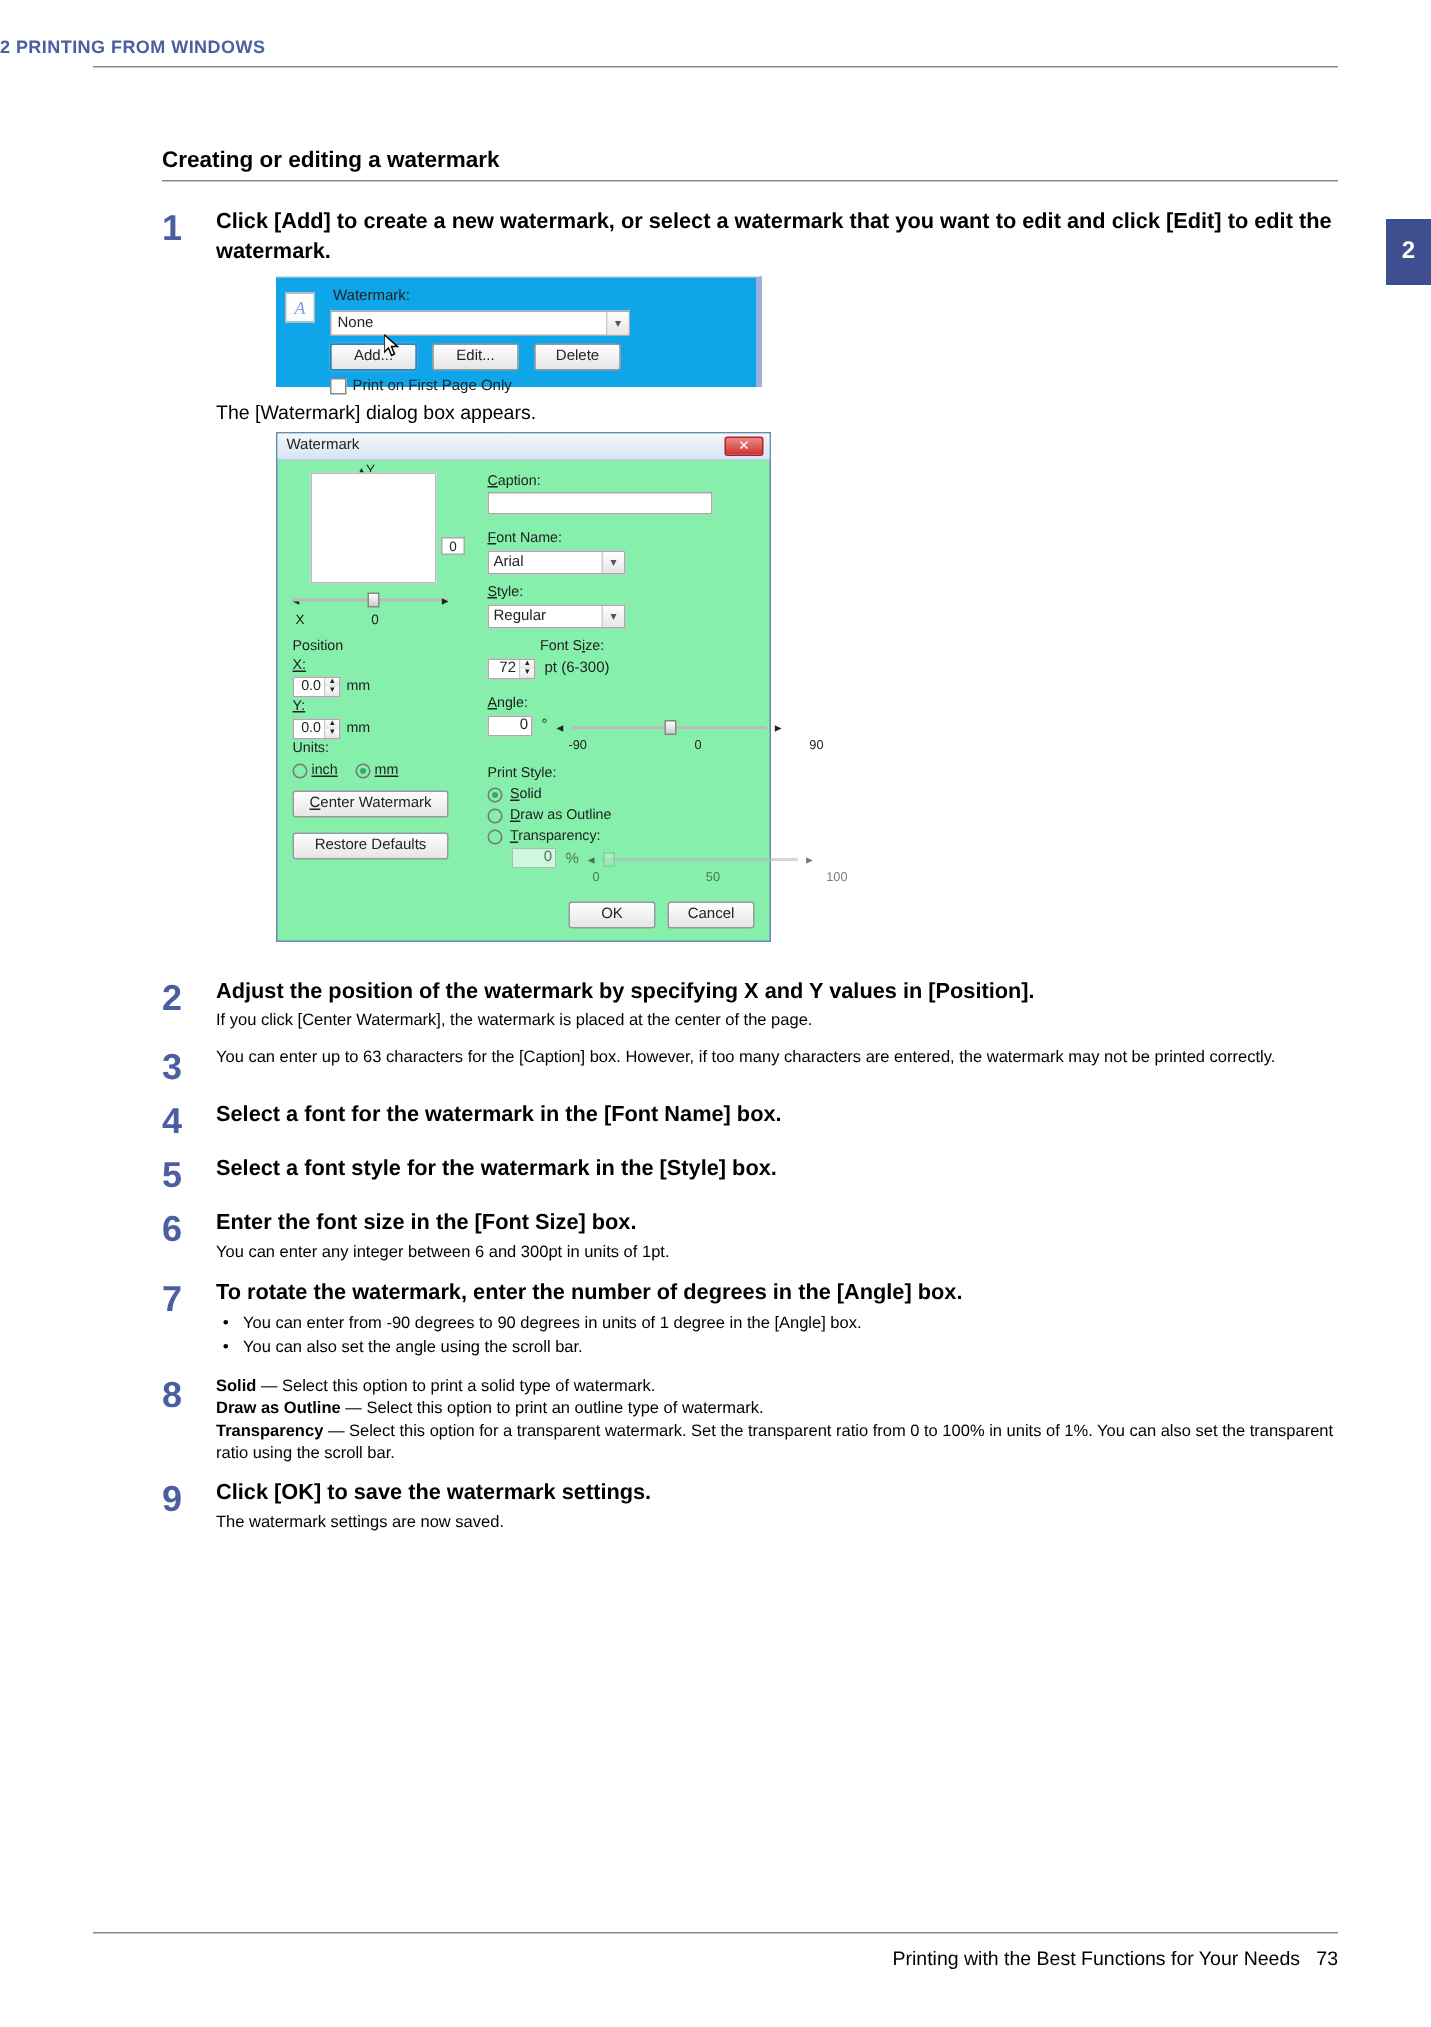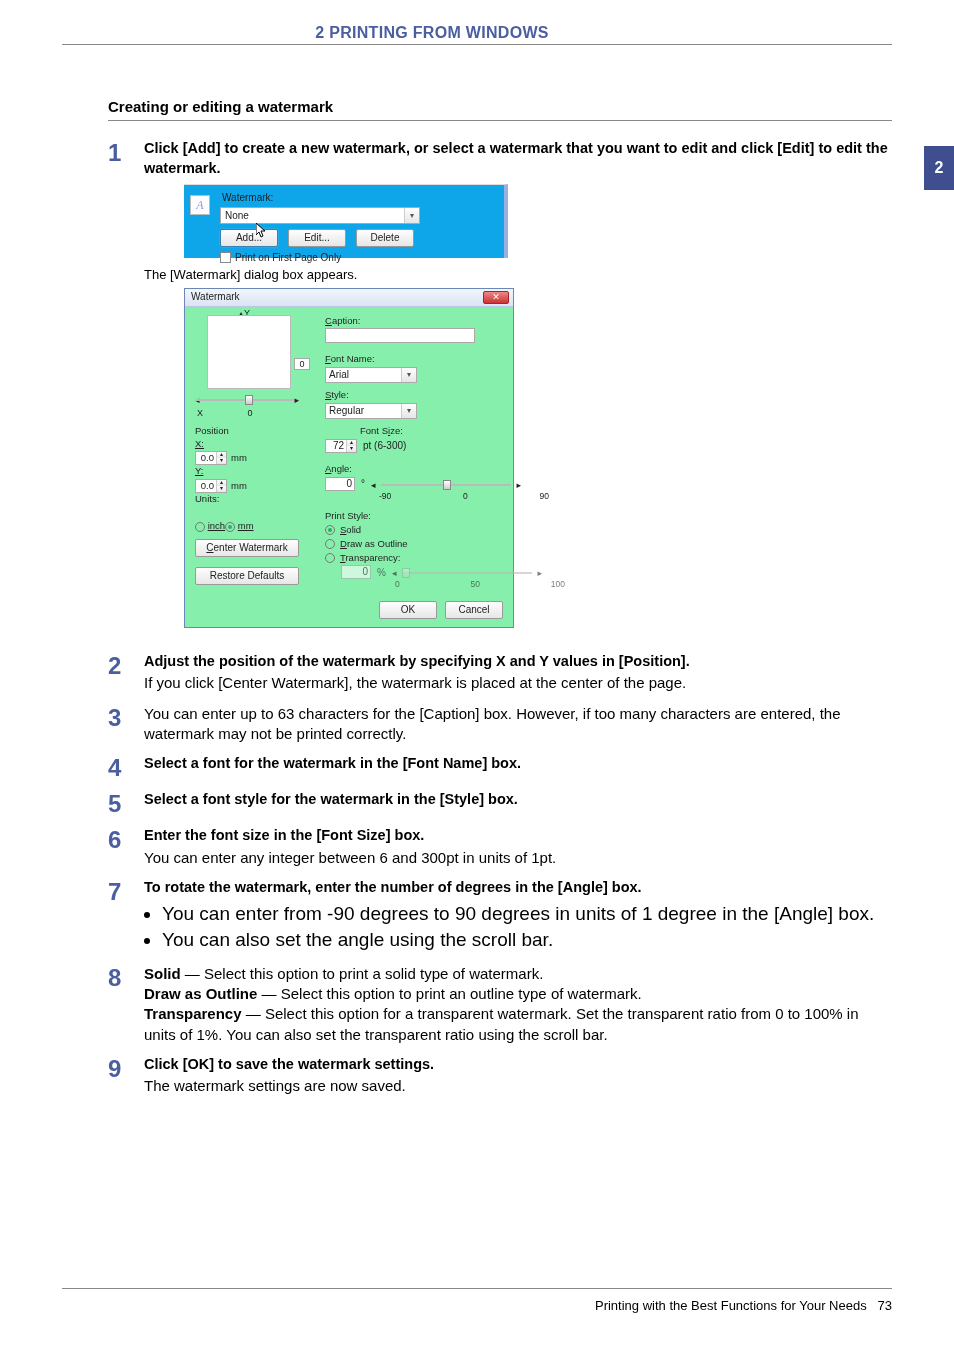--- a/index.html
+++ b/index.html
@@ -7,23 +7,23 @@
   body {
     font-family: Arial, Helvetica, sans-serif;
     background: #fff;
     color: #000;
     position: relative;
   }
   .header-bar {
     position: absolute;
     top: 24px; left: 0; right: 0;
     height: 18px;
-    text-align: center;
+    text-align: left;
     padding-right: 90px;
-    font-size: 16px;
+    font-size: 12px;
     font-weight: bold;
     color: #4a5ea0;
     letter-spacing: 0.3px;
   }
   .header-rule {
     position: absolute;
     top: 44px; left: 62px; right: 62px;
     height: 1px;
     background: #888;
   }
@@ -66,25 +66,25 @@
   .step-body {
     flex: 1;
     font-size: 13.5px;
     line-height: 1.35;
   }
   .step-head {
     font-weight: bold;
     font-size: 14.5px;
     margin-bottom: 2px;
   }
-  .step-note { font-size: 15px; }
+  .step-note { font-size: 11px; }
   .bullets {
     margin: 3px 0 0 0;
     padding-left: 18px;
-    font-size: 19px;
+    font-size: 11px;
   }
   .bullets li { margin-bottom: 1px; }
   .inline-bold { font-weight: bold; }
 
   
   .shot {
     margin: 6px 0 8px 40px;
     width: 324px;
     font-size: 10px;
     font-family: "Segoe UI", Tahoma, sans-serif;
@@ -203,21 +203,21 @@
   .slider-h .thumb { position:absolute; left:48%; top:0; width:8px; height:10px; background:linear-gradient(#fff,#ccc); border:1px solid #888;}
   .slider-h .la{position:absolute;left:0;top:-1px;font-size:9px;}
   .slider-h .ra{position:absolute;right:0;top:-1px;font-size:9px;}
   .xy-row { display:flex; justify-content:space-between; margin-top:2px; font-size:9px; padding:0 2px;}
   .pos-block { margin-top: 6px; font-size: 9.5px; }
   .pos-block .row { display:flex; align-items:center; gap:4px; margin-top:1px;}
   .spin { width:32px;height:14px;border:1px solid #aaa;background:#fff;display:flex;}
   .spin span{flex:1;text-align:right;padding-right:2px;line-height:12px;}
   .spin .ar{width:10px;border-left:1px solid #ccc;display:flex;flex-direction:column;}
   .spin .ar div{flex:1;font-size:6px;text-align:center;line-height:5px;background:linear-gradient(#fefefe,#e6e6e6);}
-  .radio-row{display:flex;margin-top:14px;}
+  .radio-row{display:flex;gap:12px;margin-top:2px;}
   .radio{width:10px;height:10px;border:1px solid #777;border-radius:50%;display:inline-block;vertical-align:middle;position:relative;}
   .radio.sel::after{content:"";position:absolute;inset:2px;border-radius:50%;background:#3a6;}
   .dlg-btn-left{width:100%;margin-top:6px;}
   .dlg-btn-left .win-btn{width:104px;}
 
   .dlg-right { flex: 1; }
   .fld-lbl{font-size:9.5px;margin-top:0;}
   .fld-input{width:150px;height:15px;border:1px solid #aaa;background:#fff;margin-top:1px;}
   .sm-dd{width:92px;height:16px;border:1px solid #aaa;background:#fff;position:relative;padding-left:3px;line-height:14px;margin-top:1px;}
   .row-inline{display:flex;align-items:center;gap:6px;margin-top:1px;}

